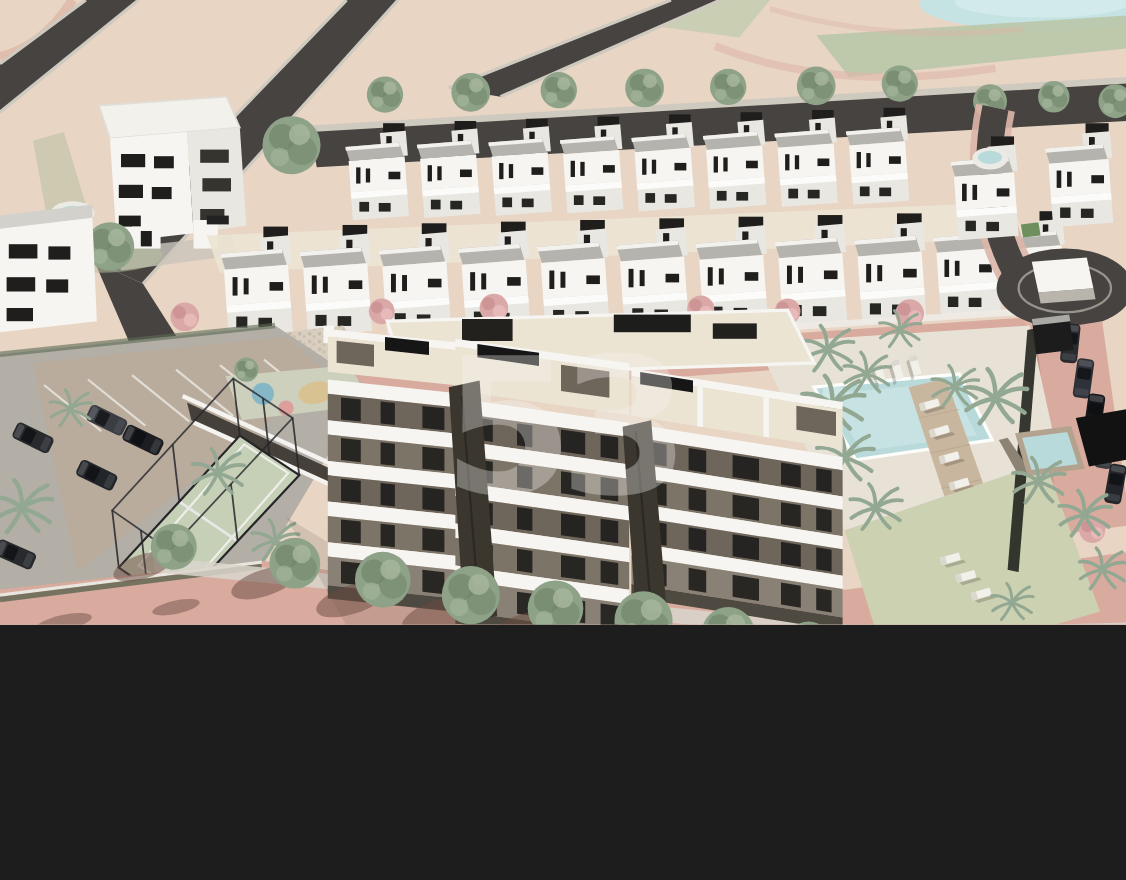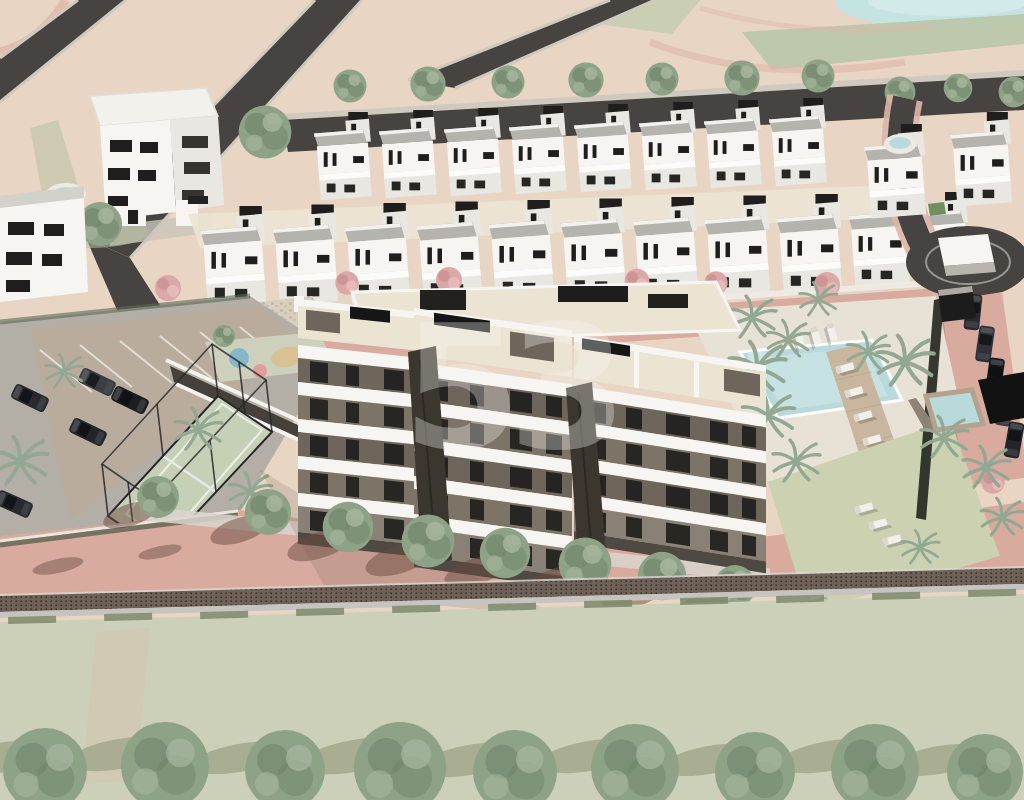--- a/index.html
+++ b/index.html
@@ -5,21 +5,21 @@
   :root{
     --beige:#e8d5c4; --beigeLight:#eedfd0; --roadDark:#474340; --roadEdge:#cfcabf;
     --pinkPath:#ddb6a8; --pinkRoad:#cfa092; --pinkRoadLight:#d8ab9e; --roadShadow:#6b4a40;
     --field:#cdd0b8; --wall:#6e6157; --wallRail:#c6c4c0; --white:#f6f5f2; --offWhite:#e9e7e2;
     --grayLight:#d3d1cc; --grayRoof:#b5b3ae; --darkWall:#6e655b; --window:#1f1e1c; --black:#161616;
     --cream:#ece4d3; --treeGreen:#8da287; --treeDark:#6e8168; --treeLight:#a7b89f; --palm:#92a892;
     --pinkTree:#dba8a8; --pool:#b9dadb; --poolLight:#d3e9e8; --deckWood:#c9b69f; --lawn:#ccd1b2;
     --court:#c6d0b6; --carDark:#282a2e; --pgBlue:#85b7c6; --pgPink:#de9e9c; --pgSand:#d9c291; --grass:#b4bf9e;
   }
   html,body{margin:0;padding:0;background:#1d1d1d;}
-  .stage{width:1024px;height:800px;position:relative;overflow:hidden;background:var(--beige);
+  .stage{width:1024px;height:568px;position:relative;overflow:hidden;background:var(--beige);
          font-family:"DejaVu Sans","Liberation Sans",sans-serif;}
   svg{display:block}
   .wm{font-family:"DejaVu Sans","Liberation Sans",sans-serif;font-weight:700;font-size:172px;
       letter-spacing:-14px;fill:var(--white);}
 </style>
 </head>
 <body>
 
 <div class="stage">
 <svg width="1024" height="800" viewBox="0 0 1024 800">

